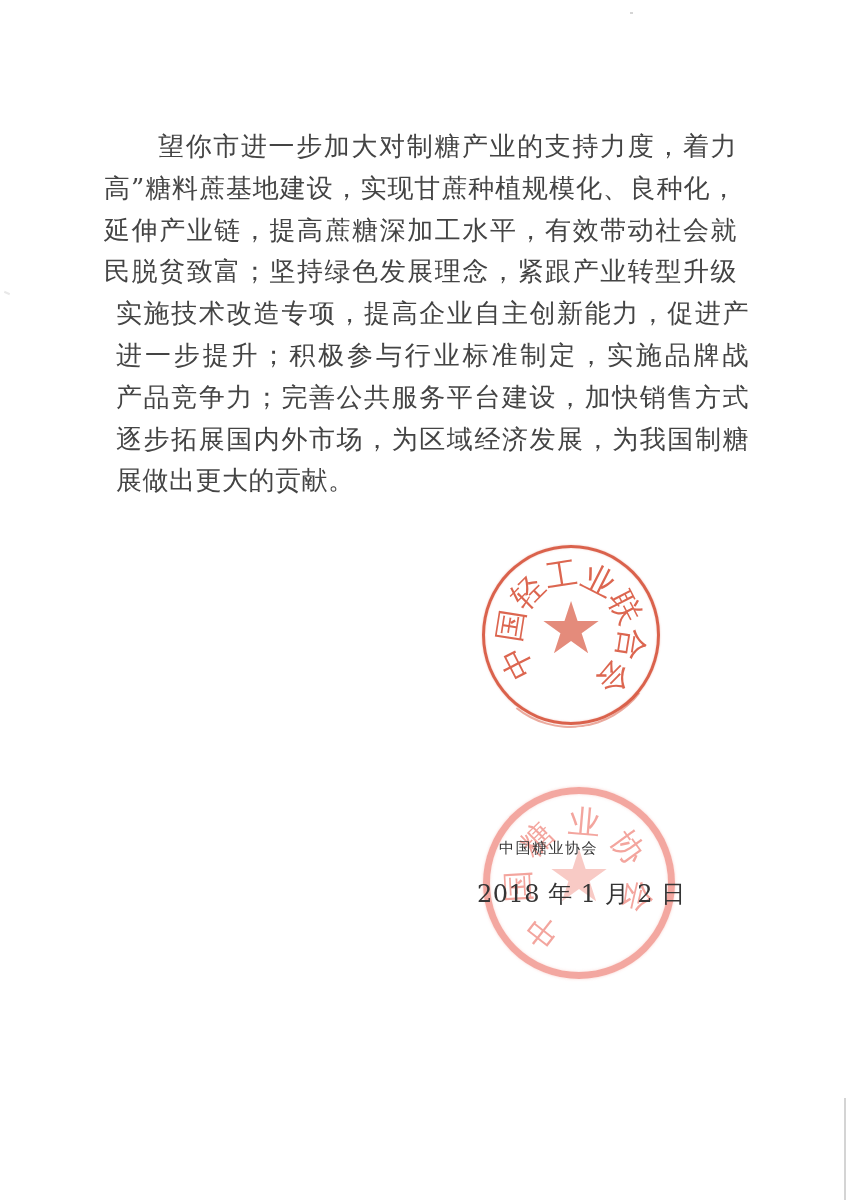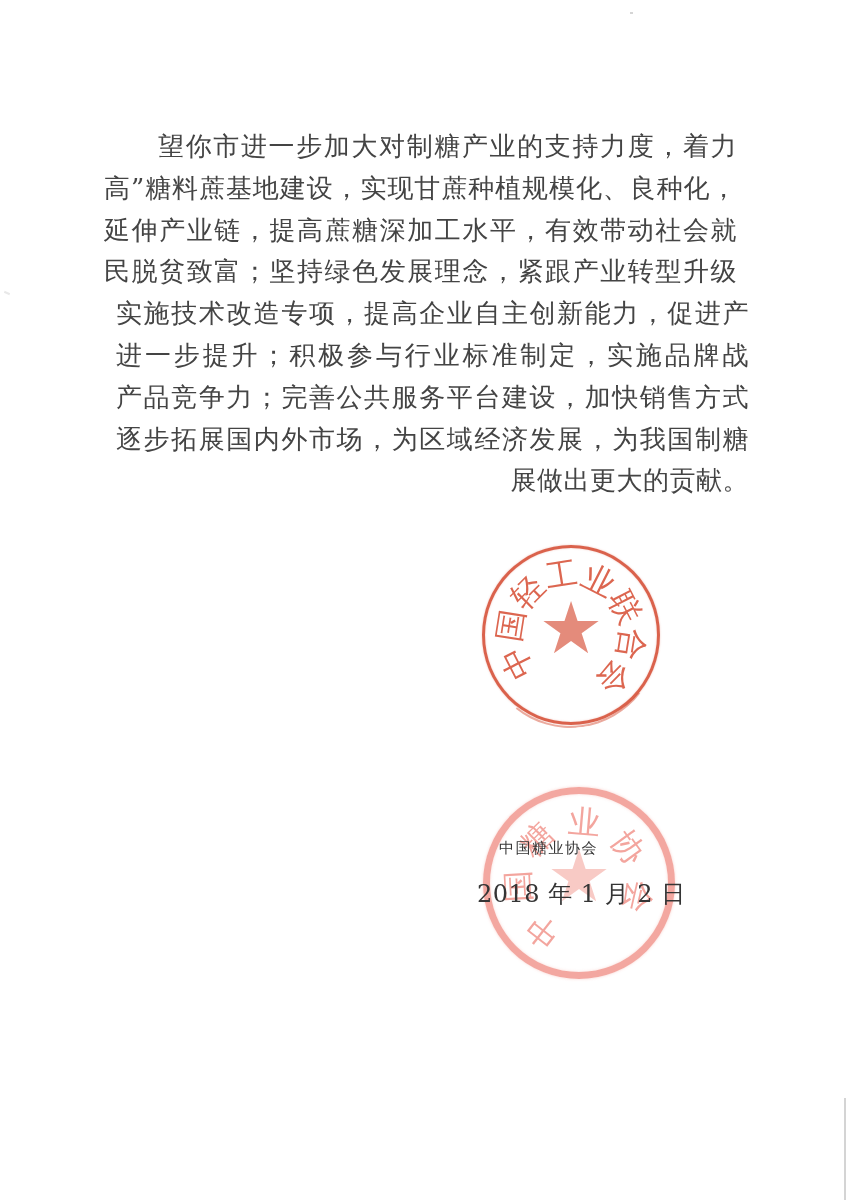--- a/index.html
+++ b/index.html
@@ -32,21 +32,21 @@
   .text-line::after {
     content: "";
     display: inline-block;
     width: 100%;
     height: 0;
     vertical-align: top;
   }
   
   .text-line:nth-child(n+5) { margin-left: 12px; margin-right: -12px; }
   .text-line.first { text-indent: 54px; }
-  .text-line.last { text-align: right; }
+  .text-line.last { text-align: left; }
   .text-line.last::after { content: none; }
 
   
   .stamp {
     position: absolute;
     border-radius: 50%;
     z-index: 1;
   }
   .stamp-seal1 {
     left: 482px;

